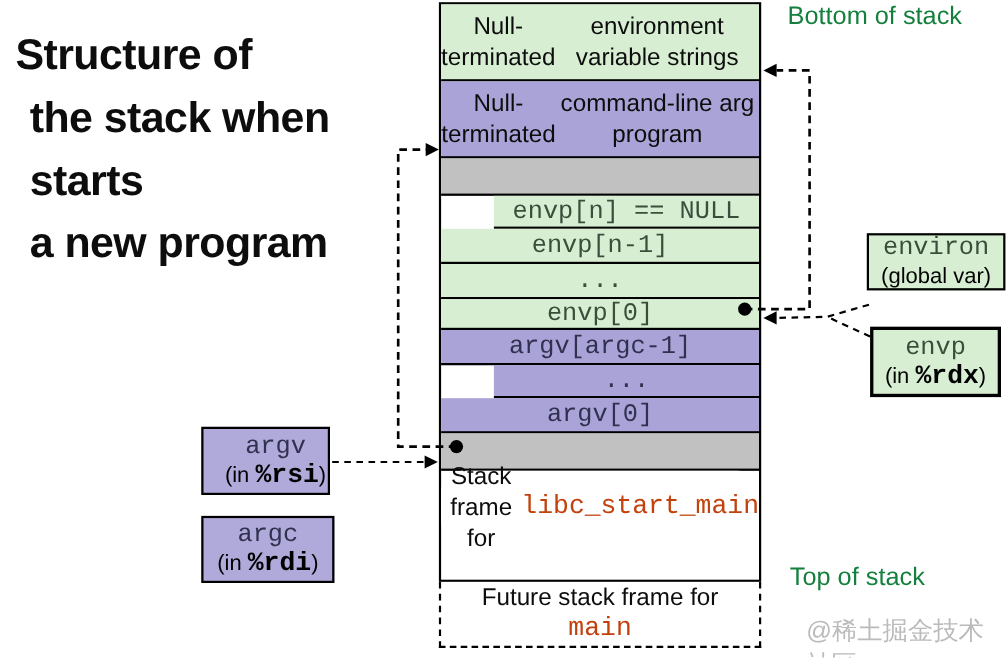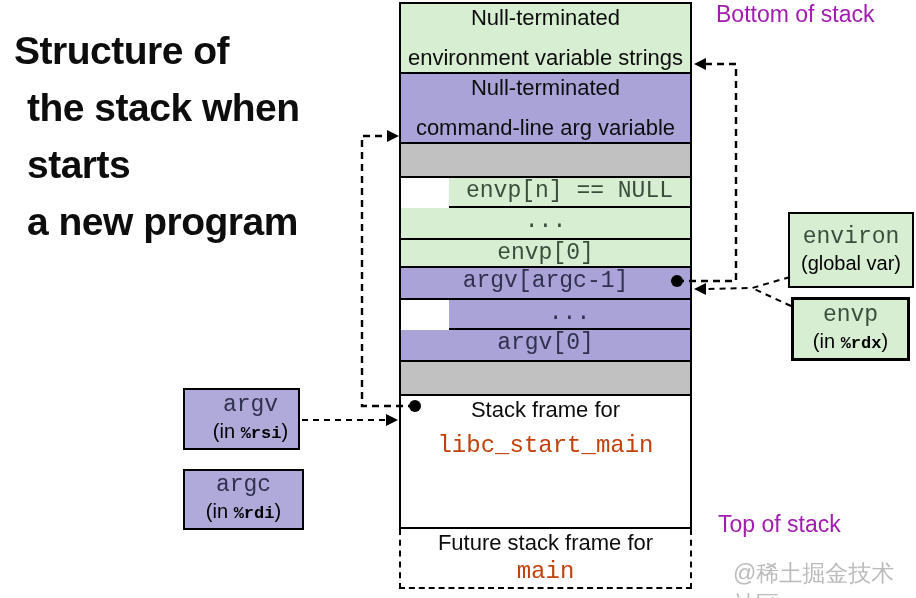--- a/index.html
+++ b/index.html
@@ -8,22 +8,22 @@
 
   
   .title{position:absolute;left:14px;top:22px;font-weight:700;font-size:39px;line-height:57px;
          color:#0d0d0d;letter-spacing:-0.5px;}
   .title .tline{white-space:pre;}
   .title .indent{padding-left:13px;}
 
   
   .stack{position:absolute;left:399px;top:2px;width:293px;height:527px;border:2px solid #000;
          box-sizing:border-box;display:flex;flex-direction:column;}
-  .srow{box-sizing:border-box;border-bottom:2px solid #000;display:flex;flex-direction:column;
-        align-items:center;justify-content:space-between;text-align:center;flex:0 0 auto;}
+  .srow{box-sizing:border-box;border-bottom:2px solid #000;display:flex;flex-direction:row;
+        align-items:center;justify-content:center;text-align:center;flex:0 0 auto;}
   .srow:last-child{border-bottom:none;}
   .green{background:var(--green,#d7eed2);}
   .purple{background:var(--purple,#a9a3d8);}
   .grayrow{background:var(--gray,#c2c1c1);}
   .whiterow{background:#ffffff;border-radius:19px;}
   .h70{height:70px;}.h34{height:34px;}.h32{height:32px;}.h30{height:30px;margin-left:48px;}.h28{height:28px;}.h65{height:65px;}
   .boxtext{font-size:22px;line-height:28px;color:#0d0d0d;}
   .mono{font-family:"Liberation Mono",monospace;font-size:23px;white-space:pre;}
   .mono-green{color:var(--green-text,#3b4e3b);}
   .mono-purple{color:var(--purple-text,#30304f);}
@@ -34,28 +34,28 @@
   .future{position:absolute;left:399px;top:529px;width:293px;height:60px;box-sizing:border-box;
           border-left:2px dashed #000;border-right:2px dashed #000;border-bottom:2px dashed #000;
           background:#fff;display:flex;flex-direction:column;align-items:center;justify-content:center;
           text-align:center;}
 
   
   .sidebox{position:absolute;box-sizing:border-box;display:flex;flex-direction:column;
            align-items:center;justify-content:center;text-align:center;}
   .argvbox{left:183px;top:388px;width:117px;height:62px;background:var(--purple-light,#b0aadb);border:2px solid #000;padding-left:18px;}
   .argcbox{left:183px;top:469px;width:121px;height:61px;background:var(--purple-light,#b0aadb);border:2px solid #000;}
-  .environbox{left:788px;top:212px;width:126px;height:76px;background:var(--green,#d7eed2);border:2px solid #000;}
+  .environbox{left:788px;top:212px;width:126px;height:52px;background:var(--green,#d7eed2);border:2px solid #000;}
   .envpbox{left:791px;top:297px;width:119px;height:64px;background:var(--green,#d7eed2);border:3px solid #000;}
   .sb-name{font-family:"Liberation Mono",monospace;font-size:23px;line-height:26px;}
   .sb-sub{font-size:20px;line-height:26px;color:#000;white-space:pre;}
-  .sb-reg{font-family:"Liberation Mono",monospace;font-weight:700;font-size:17px;}
+  .sb-reg{font-family:"Liberation Mono",monospace;font-weight:700;font-size:24px;}
 
   
-  .lbl{position:absolute;font-size:23px;color:#a21caf;}
+  .lbl{position:absolute;font-size:23px;color:#15803d;}
   .lbl-bottom{left:716px;top:1px;}
   .lbl-top{left:718px;top:511px;}
   .watermark{position:absolute;left:733px;top:558px;font-size:23px;color:var(--watermark,#bbbbbb);}
 
   
   .arrows{position:absolute;left:0;top:0;pointer-events:none;}
   .dash{fill:none;stroke:#000;stroke-width:2.4;stroke-dasharray:7 5;}
   .dash-thin{fill:none;stroke:#000;stroke-width:2;stroke-dasharray:6 5;}
   .solidfill{fill:#000;stroke:none;}
 </style>
@@ -75,25 +75,28 @@
   <div class="lbl lbl-top">Top of stack</div>
   <div class="watermark">@稀土掘金技术社区</div>
 
   <div class="stack">
     <div class="srow green h70">
       <div class="boxtext">Null-terminated</div>
       <div class="boxtext">environment variable strings</div>
     </div>
     <div class="srow purple h70">
       <div class="boxtext">Null-terminated</div>
-      <div class="boxtext">command-line arg variable</div>
+      <div class="boxtext">command-line arg program</div>
     </div>
     <div class="srow grayrow h34"></div>
     <div class="srow green h30">
       <span class="mono mono-green">envp[n] == NULL</span>
+    </div>
+    <div class="srow green h32">
+      <span class="mono mono-green">envp[n-1]</span>
     </div>
     <div class="srow green h32">
       <span class="mono mono-green">...</span>
     </div>
     <div class="srow green h28">
       <span class="mono mono-green">envp[0]</span>
     </div>
     <div class="srow purple h32">
       <span class="mono mono-purple">argv[argc-1]</span>
     </div>

